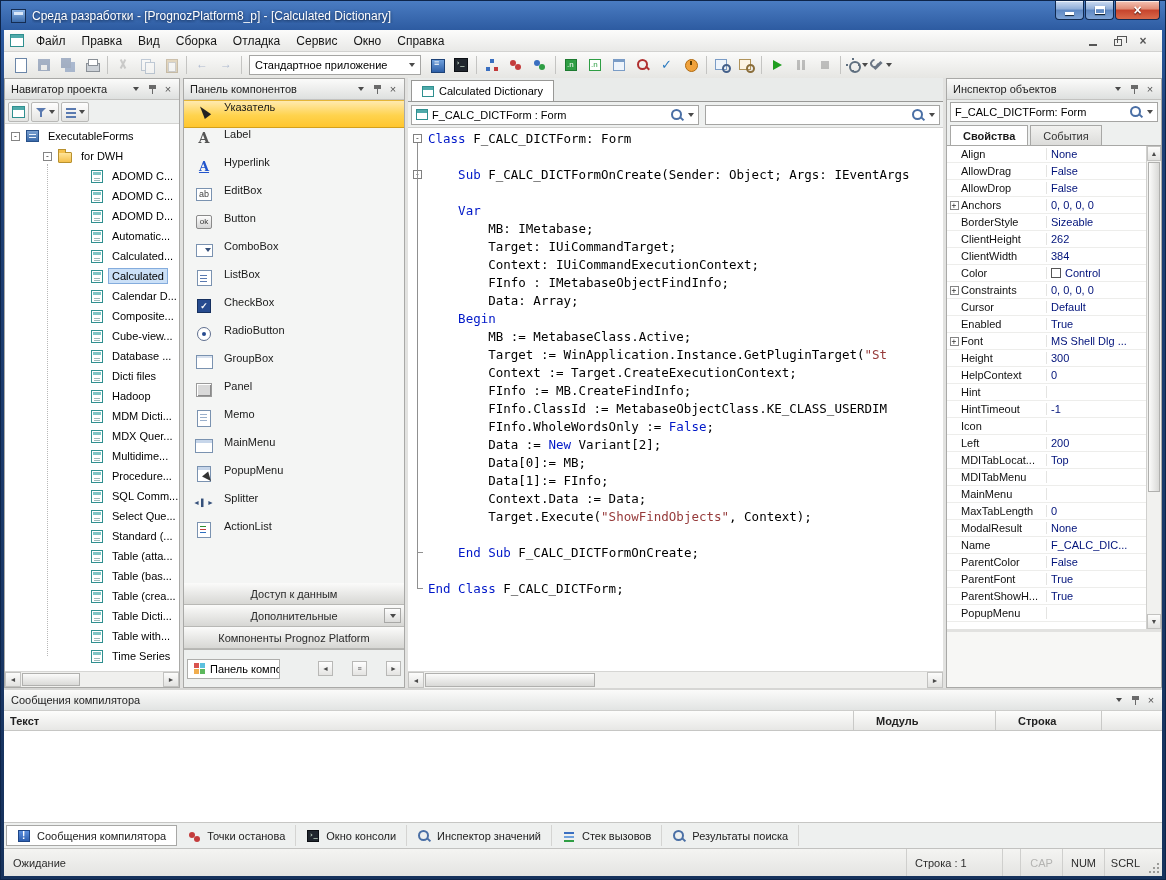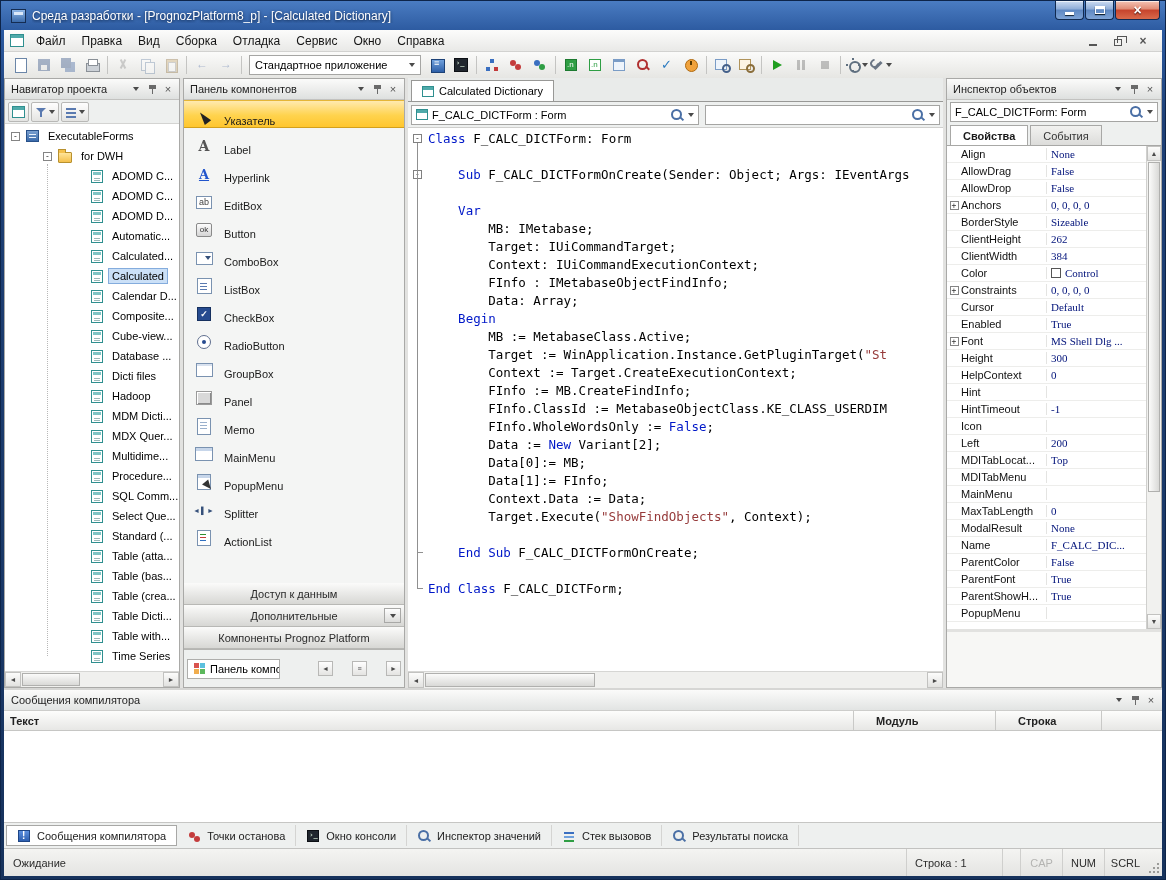--- a/index.html
+++ b/index.html
@@ -122,21 +122,21 @@
 .tree-label{padding:1px 3px;border:1px solid transparent;}
 .tree-row.selected .tree-label{background:#cbe0f7;border:1px solid #84acdd;}
 .hscroll{height:16px;background:#f0f0ee;border-top:1px solid #d6d6d4;display:flex;align-items:stretch;flex:none;}
 .hscroll.tall{height:17px;}
 .scroll-btn{width:16px;display:flex;align-items:center;justify-content:center;font-size:7px;color:#4a4a4a;background:linear-gradient(#fcfcfb,#e2e2e0);border:1px solid #c2c2c0;flex:none;}
 .hthumb{background:linear-gradient(#fbfbfa,#d9d9d7);border:1px solid #b0b0ae;margin:1px 0 1px 1px;flex:none;}
 
 .cat-bar{height:22px;background:linear-gradient(#fbfbfa,#d7d7d4);border-bottom:1px solid #b8b8b5;display:flex;align-items:center;justify-content:center;font-size:11px;color:#2a2a2a;position:relative;flex:none;}
 .cat-btn{position:absolute;right:3px;top:3px;width:17px;height:15px;border:1px solid #a8a8a6;background:linear-gradient(#fefefe,#dcdcda);display:flex;align-items:center;justify-content:center;}
 .comp-list{flex:1;background:#f4f5f4;overflow:hidden;}
-.comp-item{height:28px;display:flex;align-items:flex-end;padding-left:10px;font-size:11px;color:#1a1a1a;gap:10px;}
+.comp-item{height:28px;display:flex;align-items:flex-start;padding-left:10px;font-size:11px;color:#1a1a1a;gap:10px;}
 .comp-item.selected{background:linear-gradient(#ffeab0,#ffd34e 55%,#ffc62e);border-top:1px solid #e5b637;border-bottom:1px solid #d3a01c;}
 .cicon{width:20px;height:20px;display:flex;align-items:center;justify-content:center;position:relative;flex:none;}
 .pointer-icon::before{content:"";width:0;height:0;border-left:4px solid transparent;border-right:4px solid transparent;border-bottom:13px solid #222;transform:rotate(-38deg);}
 .label-icon::before{content:"A";font:bold 14px "DejaVu Serif",serif;color:#555;}
 .hyperlink-icon::before{content:"A";font:bold 13px "DejaVu Serif",serif;color:#2255cc;text-decoration:underline;}
 .editbox-icon::before{content:"ab";font:9px/11px "Liberation Sans",sans-serif;color:#444;background:#fff;border:1px solid #7a92b0;padding:0 2px;}
 .button-icon::before{content:"ok";font:8px/8px "Liberation Sans",sans-serif;color:#333;background:linear-gradient(#fdfdfd,#d5d5d5);border:1px solid #8a8a8a;border-radius:2px;padding:2px 3px;}
 .combobox-icon::before{content:"";width:15px;height:11px;background:#fff;border:1px solid #7a92b0;}
 .combobox-icon::after{content:"";position:absolute;right:3px;top:8px;border-left:3px solid transparent;border-right:3px solid transparent;border-top:4px solid #35507a;}
 .listbox-icon::before{content:"";width:13px;height:14px;background:#fff;border:1px solid #7a92b0;}
@@ -186,21 +186,21 @@
 .insp-combo-row{height:24px;padding:2px 3px;flex:none;}
 .insp-combo{height:20px;background:#fff;border:1px solid #a5a5a3;display:flex;align-items:center;font-size:11px;padding:0 4px;gap:4px;}
 .insp-tabs{height:22px;display:flex;align-items:flex-end;background:#eef0ef;border-bottom:1px solid #a8a8a6;padding-left:3px;flex:none;}
 .itab{height:20px;padding:0 12px;font-size:11px;display:flex;align-items:center;border:1px solid #a8a8a6;border-bottom:none;background:linear-gradient(#f2f2f0,#dcdcda);margin-right:2px;color:#333;}
 .itab.active{background:#fff;font-weight:bold;color:#1a1a1a;}
 .prop-grid{flex:1;background:#fff;position:relative;overflow:hidden;padding-right:15px;}
 .prop-row{height:17px;display:flex;align-items:center;border-bottom:1px solid #ededeb;font-size:11px;}
 .prop-gutter{width:14px;display:flex;align-items:center;justify-content:center;flex:none;}
 .plusbox{width:9px;height:9px;border:1px solid #848484;font:8px/8px "DejaVu Sans Mono",monospace;text-align:center;color:#333;background:#fff;}
 .prop-name{width:86px;flex:none;border-right:1px solid #e4e4e2;color:#111;overflow:hidden;white-space:nowrap;}
-.prop-value{flex:1;padding-left:4px;color:#00127a;display:flex;align-items:center;gap:4px;overflow:hidden;white-space:nowrap;font-family:Liberation Serif, serif;}
+.prop-value{flex:1;padding-left:4px;color:#00127a;display:flex;align-items:center;gap:4px;overflow:hidden;white-space:nowrap;}
 .color-swatch{width:10px;height:10px;background:#fff;border:1px solid #555;flex:none;}
 .prop-vscroll{position:absolute;right:0;top:0;bottom:0;width:15px;background:#f1f1ef;border-left:1px solid #d0d0ce;display:flex;flex-direction:column;}
 .vscroll-btn{height:15px;display:flex;align-items:center;justify-content:center;font-size:7px;color:#4a4a4a;background:linear-gradient(#fcfcfb,#e2e2e0);border:1px solid #c2c2c0;flex:none;}
 .vthumb{height:330px;background:linear-gradient(90deg,#fbfbfa,#d9d9d7);border:1px solid #b0b0ae;margin:1px;flex:none;}
 .insp-desc{height:58px;background:#f7f7f5;border-top:3px solid #e2e2e0;flex:none;}
 
 .bottom-panel{flex:0 0 160px;background:#eef0ef;border-top:2px solid #d6d6d4;display:flex;flex-direction:column;}
 .bp-header{height:21px;display:flex;align-items:center;padding:0 3px 0 7px;font-size:11px;color:#1d1d1d;background:linear-gradient(#fbfbfa,#e2e4e3);border-bottom:1px solid #cdcdcb;flex:none;}
 .bp-cols{height:20px;display:flex;background:linear-gradient(#fdfdfc,#e7e7e5);border-bottom:1px solid #c6c6c4;font-size:11px;font-weight:bold;color:#222;flex:none;gap:16px;}
 .mcol{display:flex;align-items:center;padding-left:6px;border-right:1px solid #c9c9c7;}

